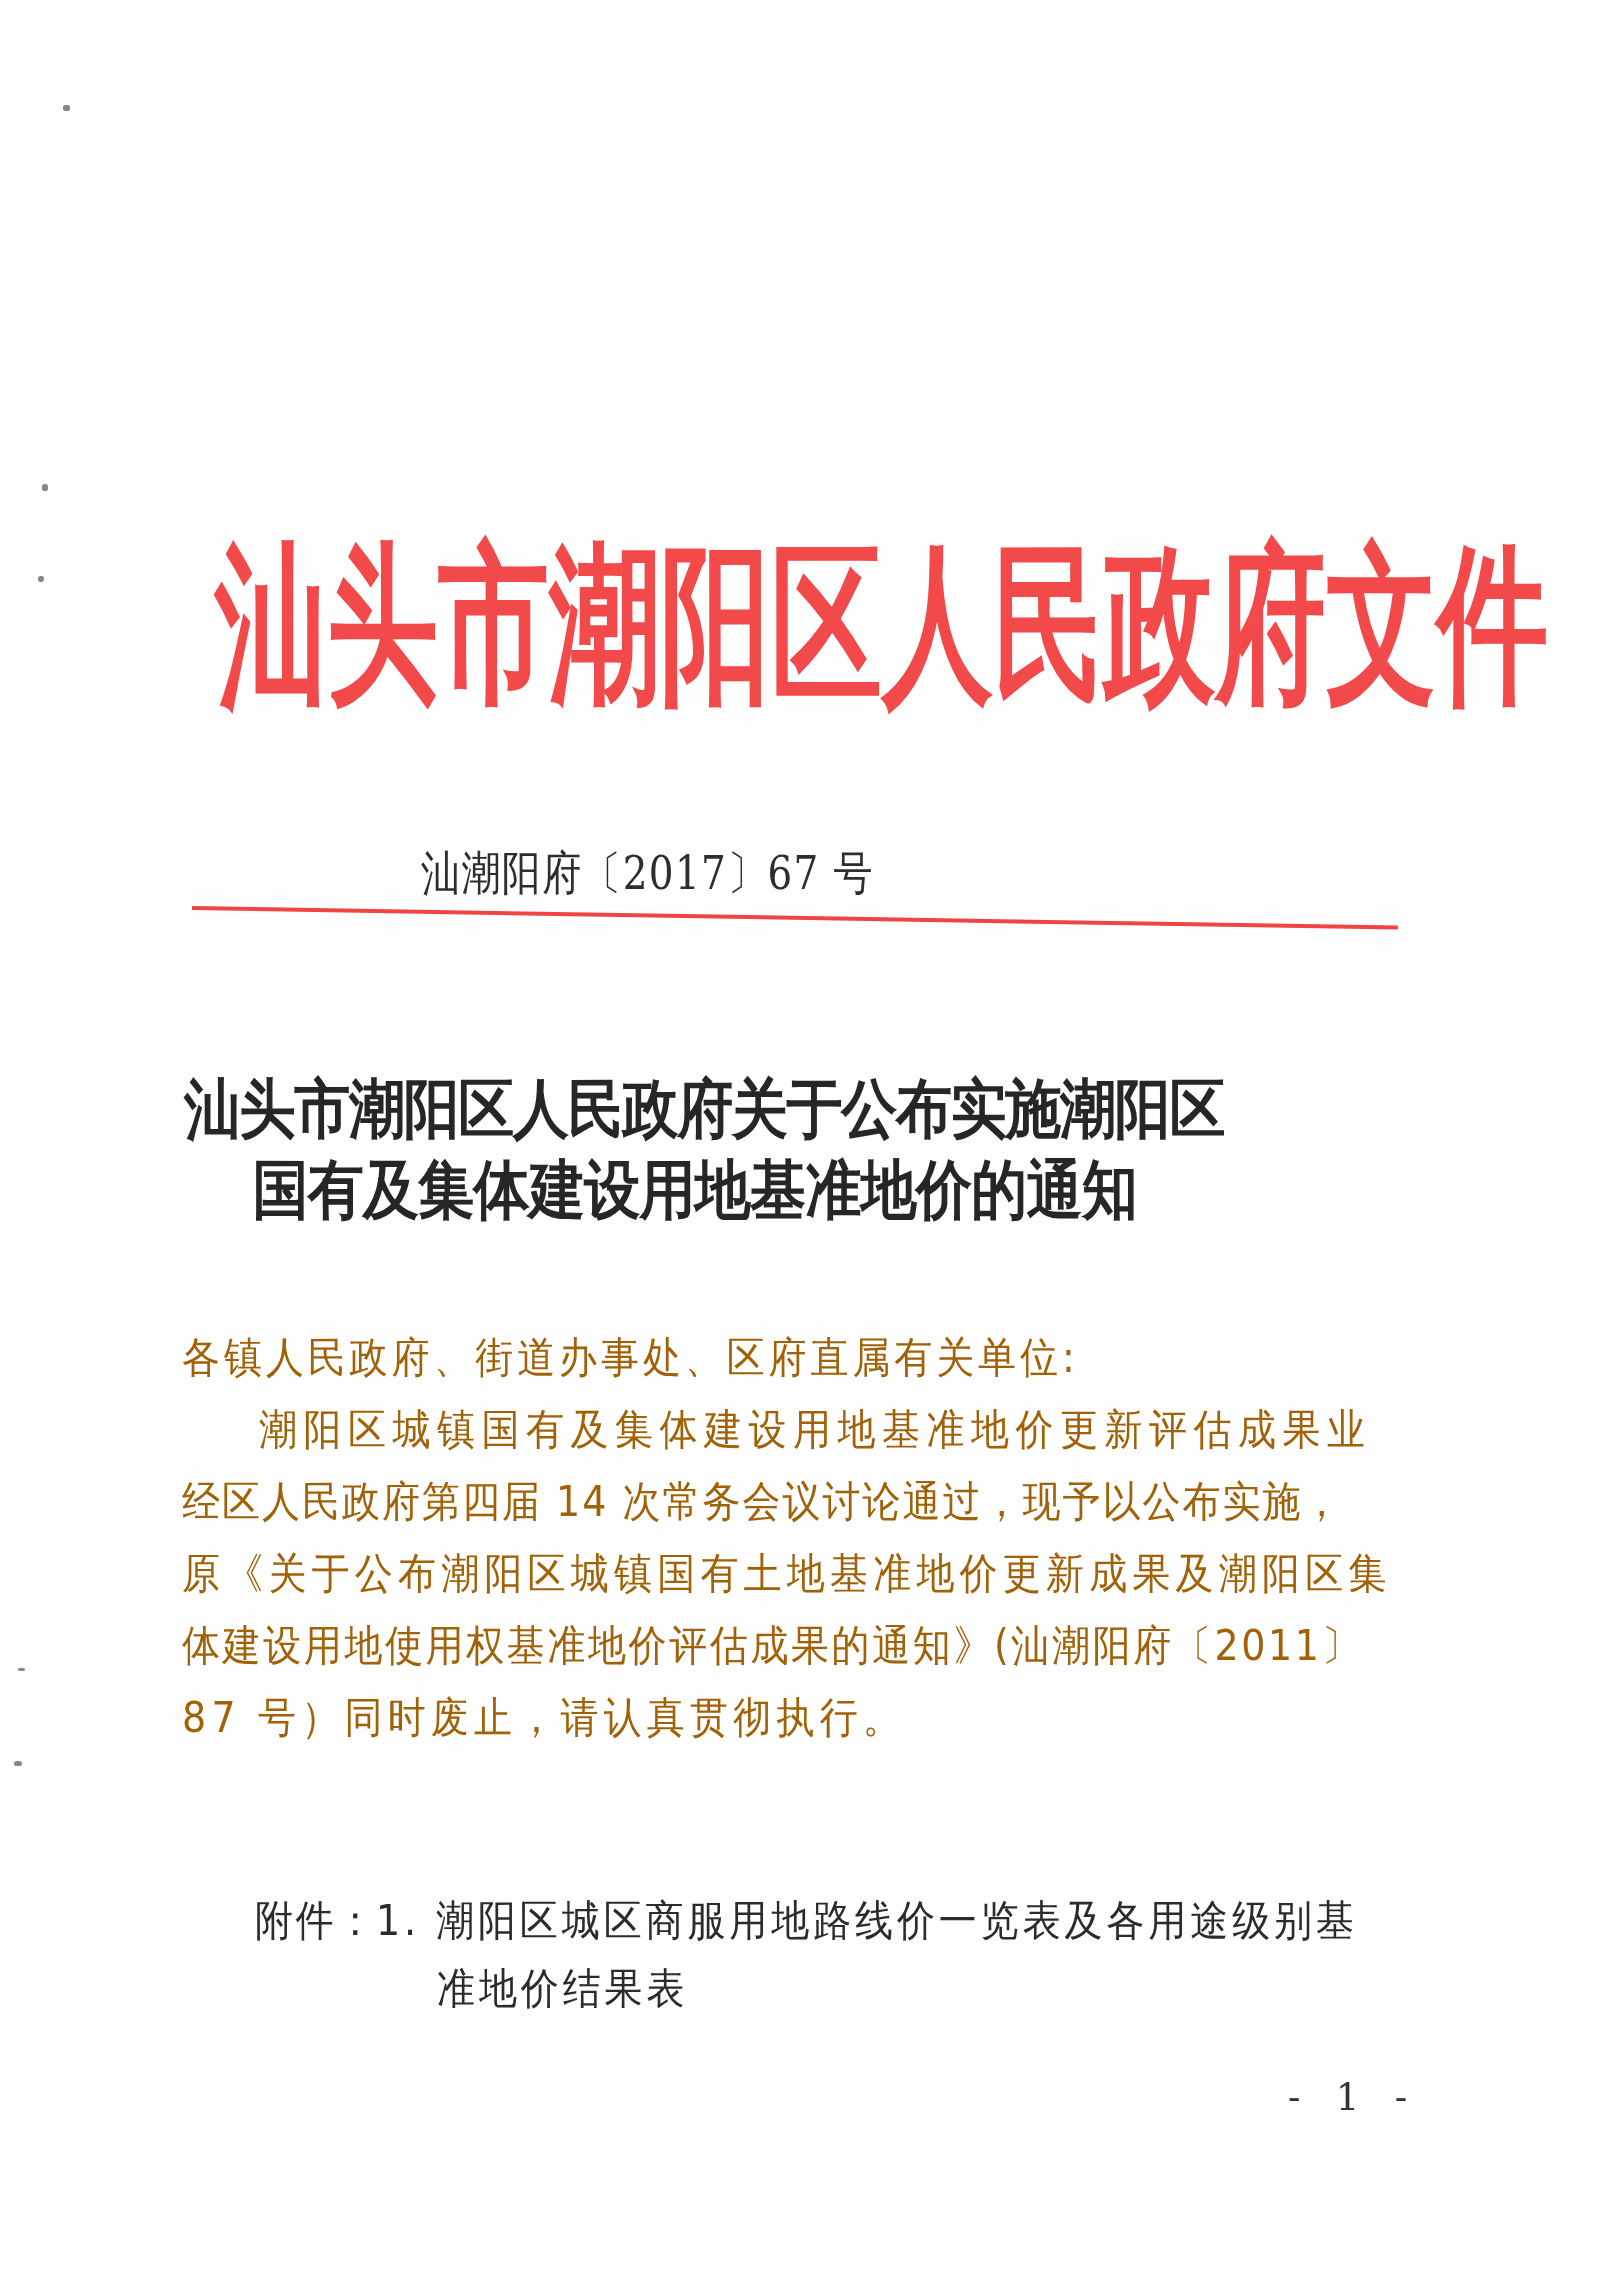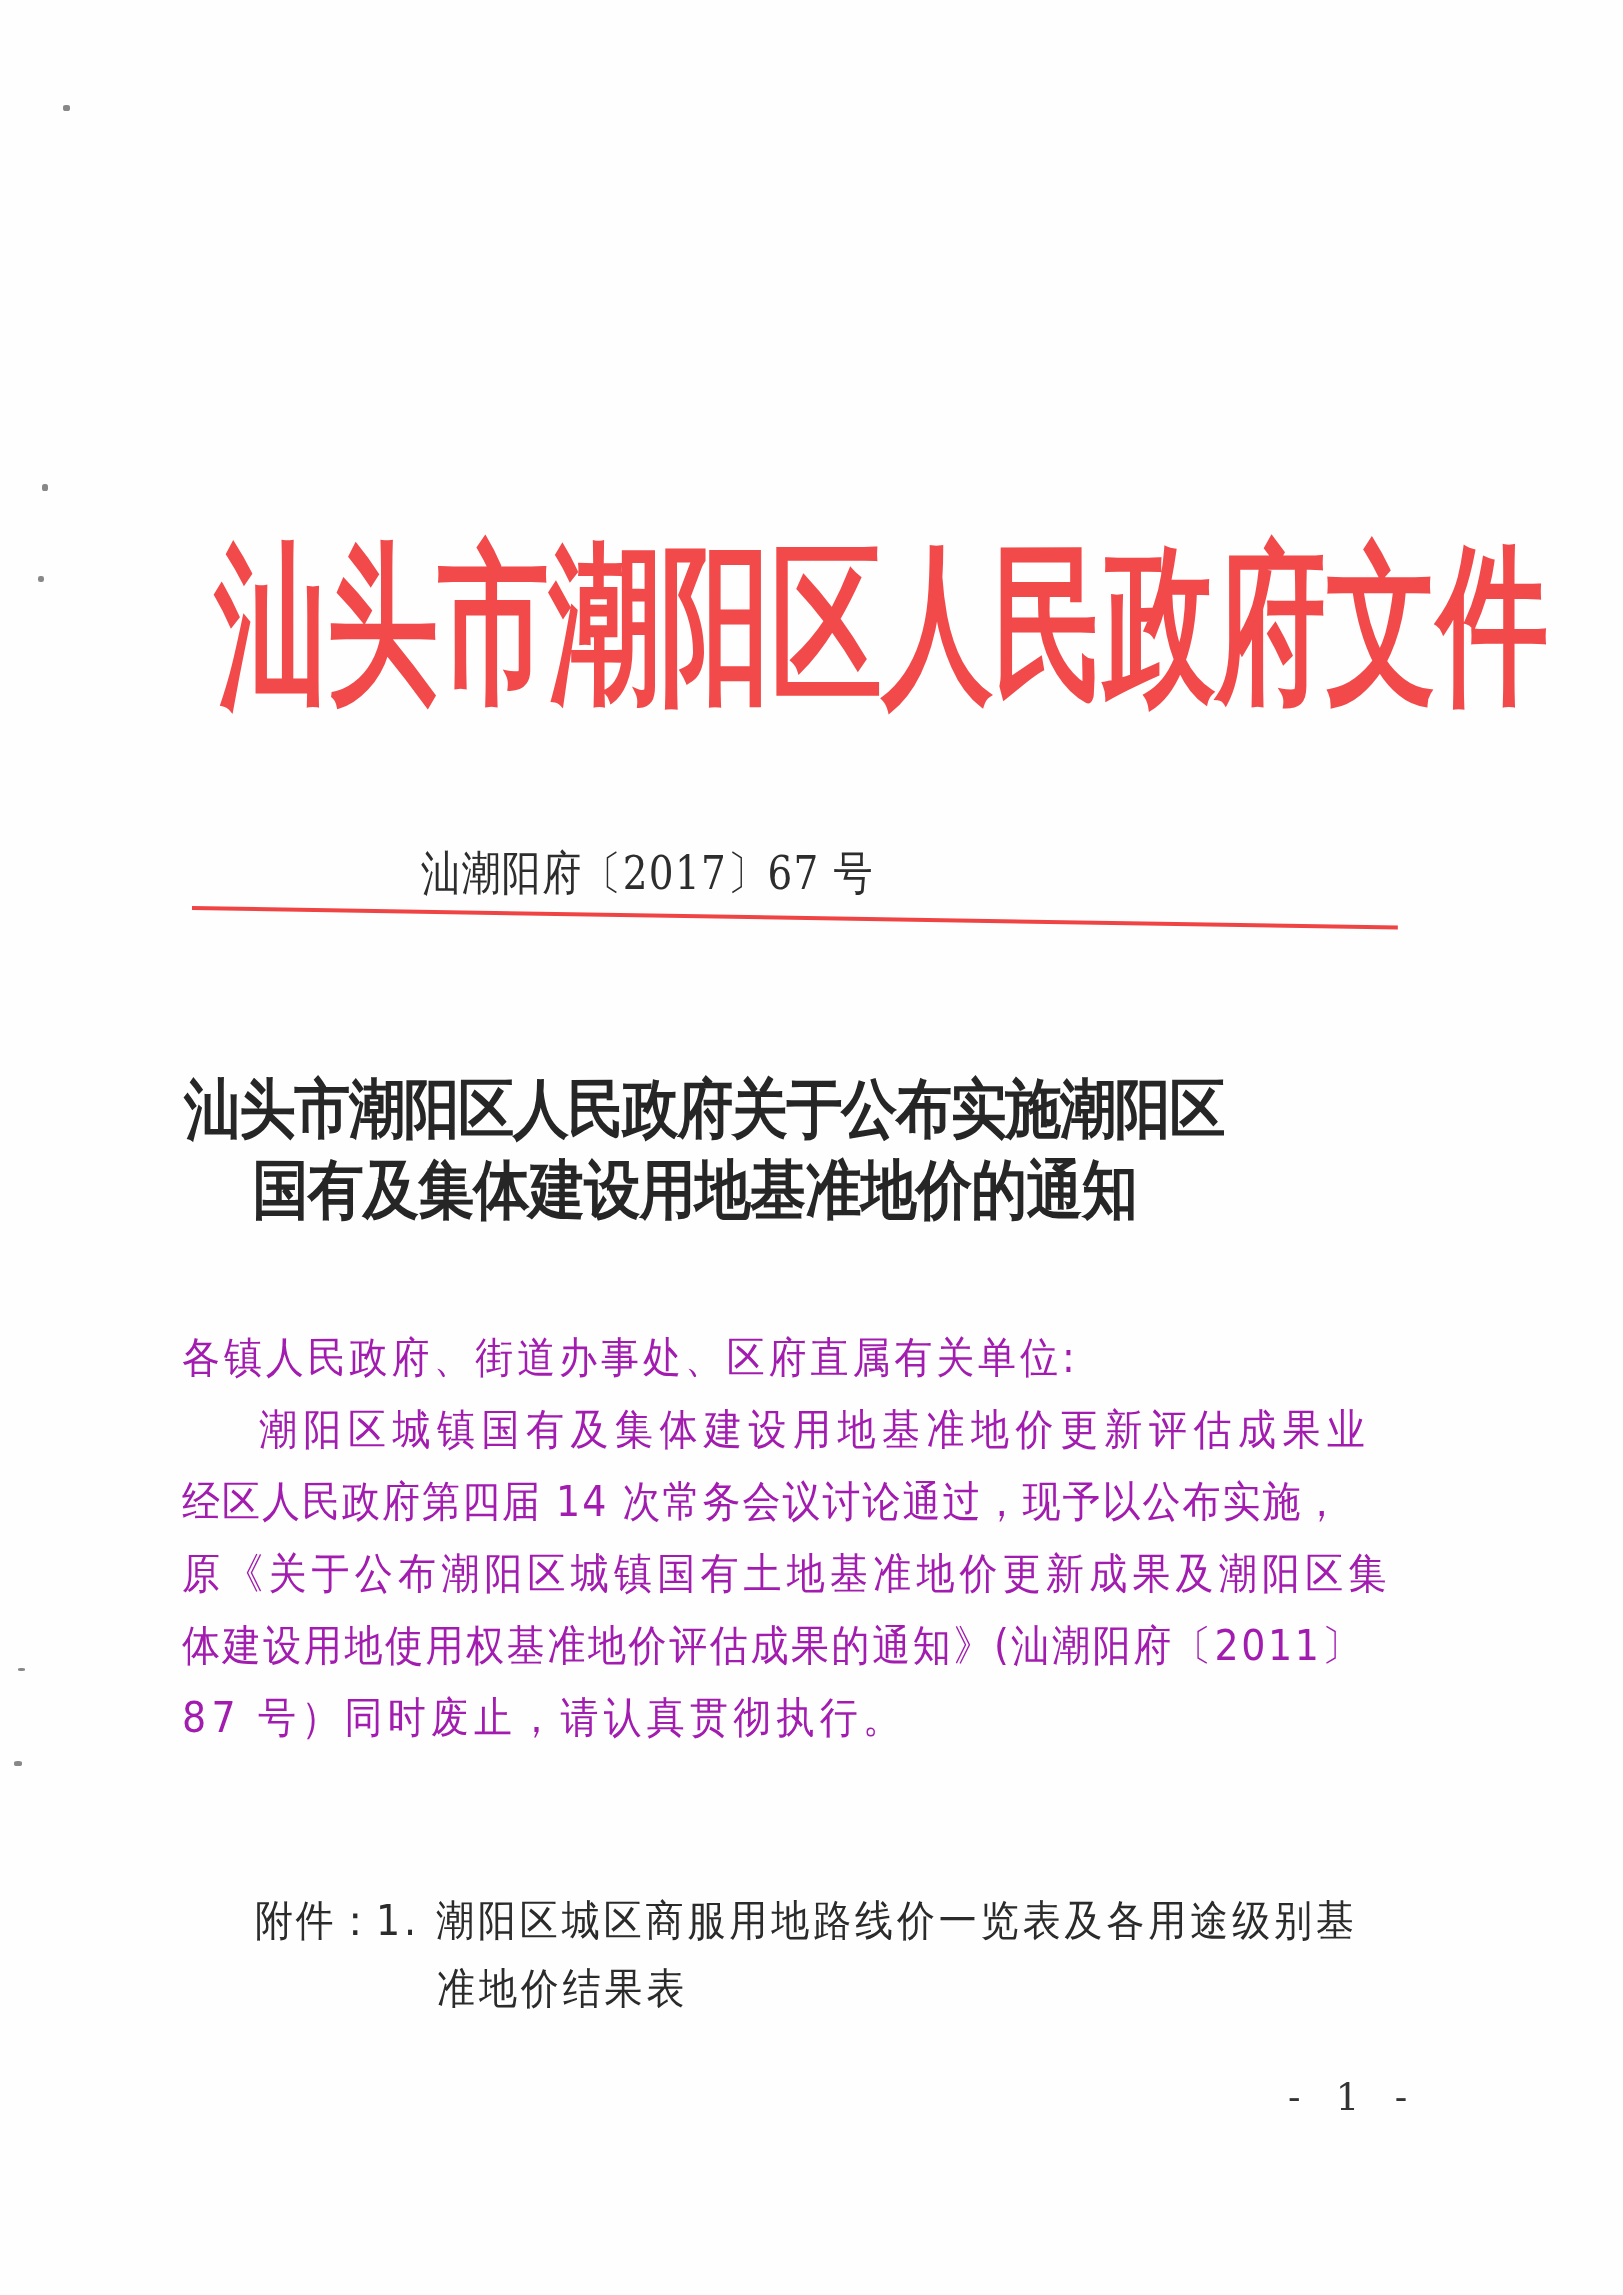--- a/index.html
+++ b/index.html
@@ -97,21 +97,21 @@
   .doc-title .line1 { margin-left: 39px; letter-spacing: -1.3px; }
   .doc-title .line2 { margin-left: 19.6px; letter-spacing: -0.7px; }
 
   
   .body-text {
     position: absolute;
     left: 182px;
     width: 1211px;
     font-family: "DejaVu Sans", "Liberation Sans", sans-serif;
     font-size: 38px;
-    color: #a21caf;
+    color: #a16207;
     letter-spacing: 6.5px;
     white-space: nowrap;
   }
   .body-line {
     position: absolute;
     left: 0;
     white-space: nowrap;
     transform: scaleY(1.12);
     transform-origin: left top;
   }

